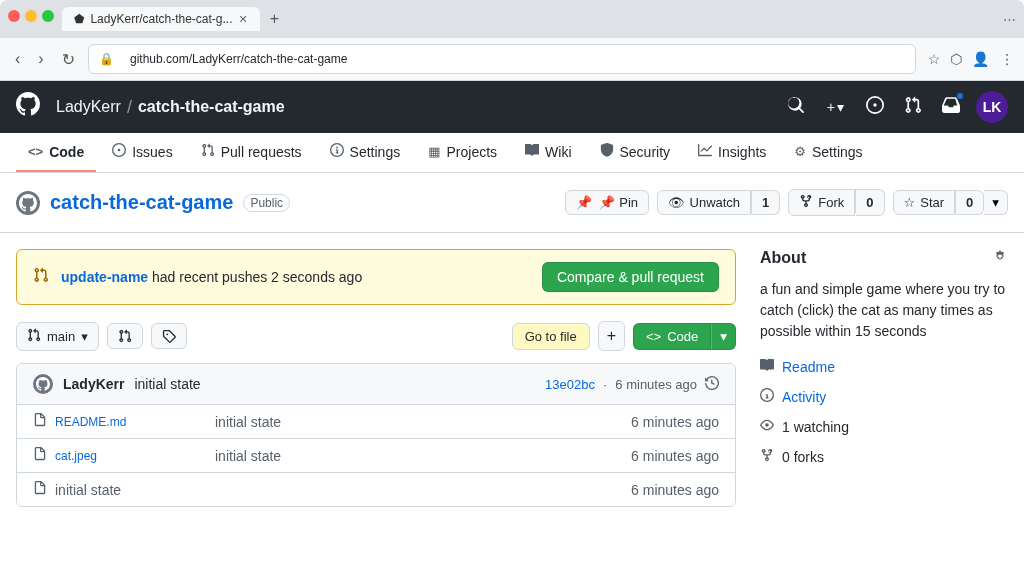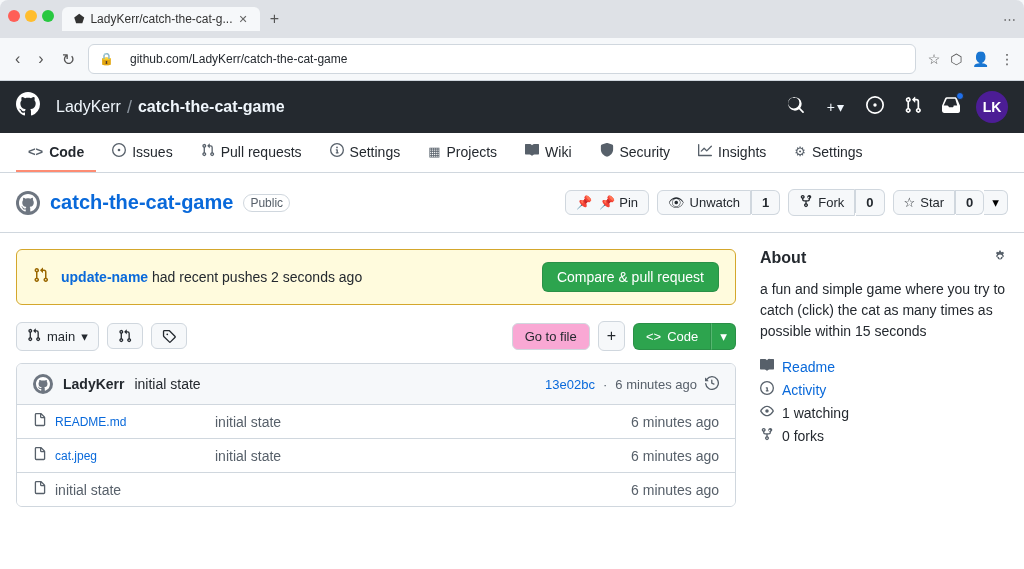--- a/index.html
+++ b/index.html
@@ -62,21 +62,21 @@
     
     .push-notice { background: #fffbdd; border: 1px solid #d4a72c; border-radius: 6px; padding: 12px 16px; display: flex; align-items: center; gap: 12px; margin-bottom: 16px; }
     .push-notice-text { flex: 1; font-size: 14px; color: #24292f; }
     .push-notice-text strong { color: #0969da; }
     .compare-btn { background: #2da44e; color: white; border: 1px solid rgba(27,31,36,0.15); border-radius: 6px; padding: 6px 14px; font-size: 14px; font-weight: 500; cursor: pointer; white-space: nowrap; }
 
     
     .branch-controls { display: flex; align-items: center; gap: 8px; margin-bottom: 12px; }
     .branch-btn { display: flex; align-items: center; gap: 6px; padding: 5px 10px; border: 1px solid #d0d7de; border-radius: 6px; background: #f6f8fa; cursor: pointer; font-size: 13px; color: #24292f; }
     .branch-spacer { flex: 1; }
-    .goto-file-btn { padding: 5px 12px; border: 1px solid #d0d7de; border-radius: 6px; background: #f9a8d4; cursor: pointer; font-size: 13px; color: #24292f; }
+    .goto-file-btn { padding: 5px 12px; border: 1px solid #d0d7de; border-radius: 6px; background: #fef9c3; cursor: pointer; font-size: 13px; color: #24292f; }
     .add-btn { padding: 5px 8px; border: 1px solid #d0d7de; border-radius: 6px; background: #f6f8fa; cursor: pointer; font-size: 16px; color: #24292f; }
     .code-btn { display: flex; align-items: center; gap: 6px; padding: 5px 12px; border: 1px solid rgba(27,31,36,0.15); border-radius: 6px 0 0 6px; background: #2da44e; cursor: pointer; font-size: 13px; color: white; font-weight: 500; }
     .code-btn-dropdown { padding: 5px 8px; border: 1px solid rgba(27,31,36,0.15); border-radius: 0 6px 6px 0; background: #2da44e; cursor: pointer; color: white; border-left: 1px solid rgba(255,255,255,0.2); }
 
     
     .file-table { border: 1px solid #d0d7de; border-radius: 6px; overflow: hidden; }
     .file-table-header { background: #f6f8fa; padding: 10px 16px; border-bottom: 1px solid #d0d7de; display: flex; align-items: center; gap: 10px; }
     .file-author-avatar { width: 20px; height: 20px; border-radius: 50%; background: #6e7681; display: flex; align-items: center; justify-content: center; color: white; font-size: 9px; font-weight: bold; overflow: hidden; }
     .file-author { font-weight: 600; font-size: 14px; color: #24292f; }
     .file-commit-msg { font-size: 14px; color: #24292f; }
@@ -87,21 +87,21 @@
     .file-name { color: #0969da; font-size: 12px; flex: 0 0 160px; }
     .file-commit { color: #57606a; font-size: 14px; flex: 1; }
     .file-time { color: #57606a; font-size: 14px; text-align: right; }
 
     
     .about-section { }
     .about-header { display: flex; align-items: flex-start; justify-content: space-between; margin-bottom: 10px; }
     .about-title { font-size: 16px; font-weight: 600; color: #24292f; }
     .about-gear { color: #57606a; cursor: pointer; font-size: 16px; }
     .about-description { font-size: 14px; color: #24292f; line-height: 1.5; margin-bottom: 16px; }
-    .about-links { display: flex; flex-direction: column; gap: 6px; text-align: center; }
+    .about-links { display: flex; flex-direction: column; gap: 13px; text-align: center; }
     .about-link { display: flex; align-items: center; gap: 8px; color: #0969da; font-size: 14px; text-decoration: none; cursor: pointer; }
     .about-link-icon { color: #57606a; font-size: 13px; }
     .about-stat { display: flex; align-items: center; gap: 8px; color: #24292f; font-size: 14px; }
     .about-stat-icon { color: #57606a; font-size: 13px; }
   </style>
 </head>
 <body>
 
 <div class="browser-chrome">
   <div style="display:flex; align-items:center; gap:8px; padding-bottom:6px;">

